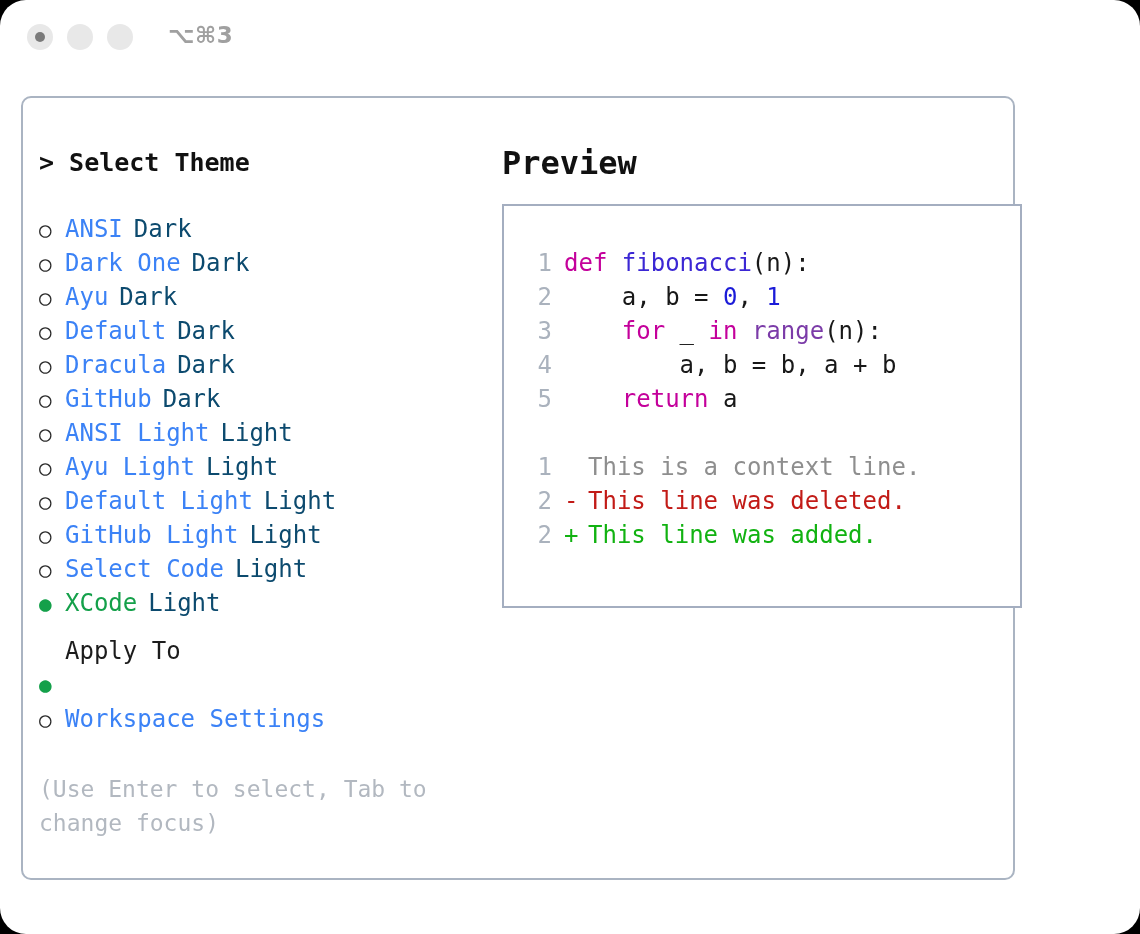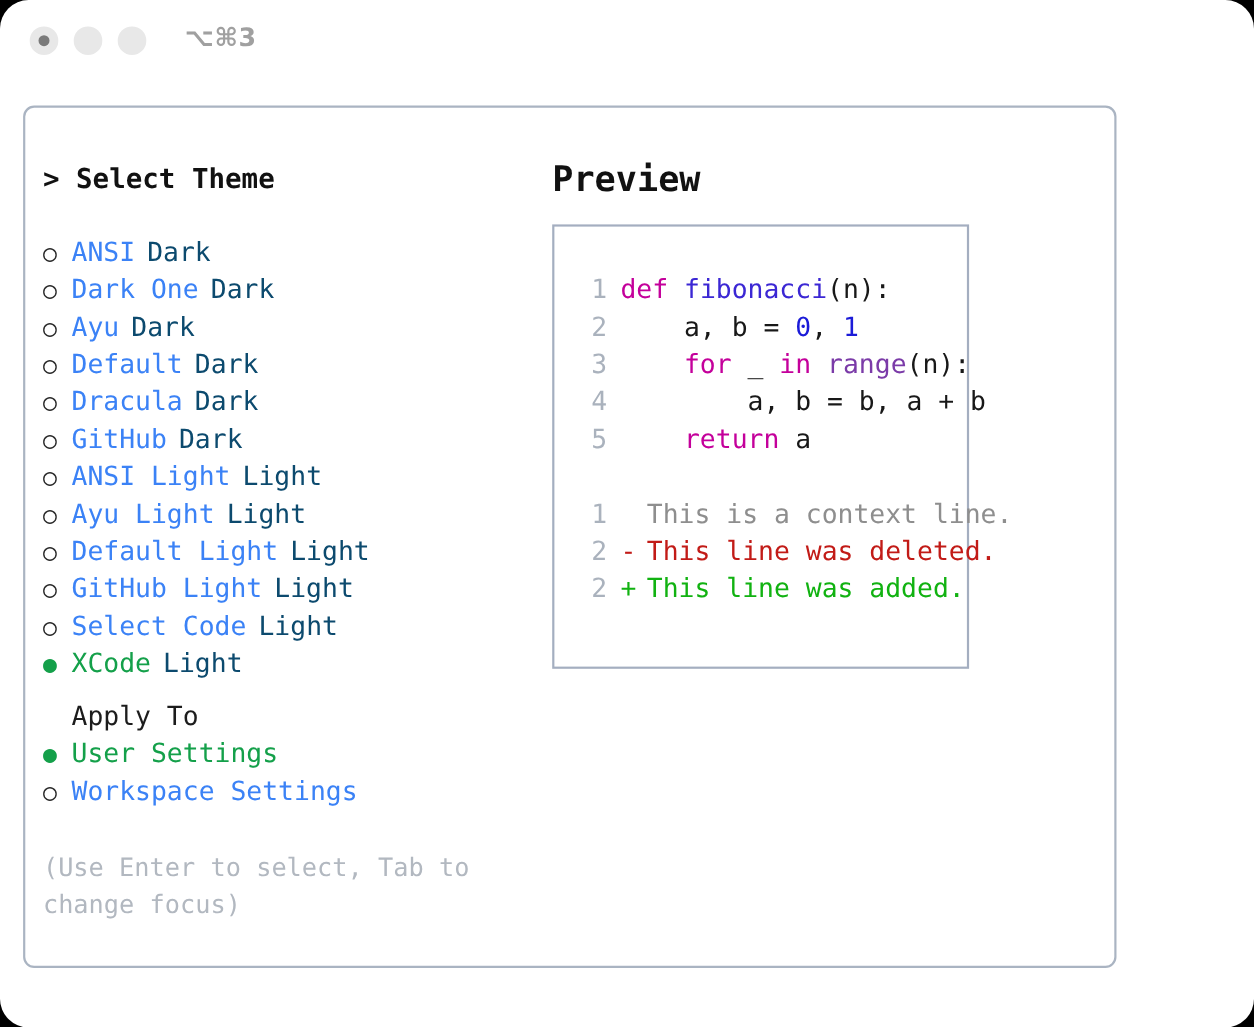--- a/index.html
+++ b/index.html
@@ -131,21 +131,21 @@
     line-height: 34px;
     color: #b2b8c0;
     width: 420px;
   }
 
   
   #preview-panel {
     position: absolute;
     left: 479px;
     top: 106px;
-    width: 379px;
+    width: 520px;
     height: 404px;
     border: 2px solid #a4aec0;
     background: #ffffff;
   }
   .code {
     position: absolute;
     left: 14px; top: 40px;
     font-size: 24px;
     line-height: 34px;
     white-space: pre;
@@ -203,21 +203,21 @@
           <div class="opt"><span class="marker">○</span><span class="label">Ayu Light</span><span class="tag">Light</span></div>
           <div class="opt"><span class="marker">○</span><span class="label">Default Light</span><span class="tag">Light</span></div>
           <div class="opt"><span class="marker">○</span><span class="label">GitHub Light</span><span class="tag">Light</span></div>
           <div class="opt"><span class="marker">○</span><span class="label">Select Code</span><span class="tag">Light</span></div>
           <div class="opt selected"><span class="marker">●</span><span class="label">XCode</span><span class="tag">Light</span></div>
         </div>
 
       <div class="group-gap"></div>
       <div class="group-head">Apply To</div>
       <div class="opt-list" id="apply-list">
-          <div class="opt selected"><span class="marker">●</span><span class="label">User Settings</span></div>
+          <div class="opt selected"><span class="marker">●</span></div>
           <div class="opt"><span class="marker">○</span><span class="label">Workspace Settings</span></div>
         </div>
 
       <div class="hint">(Use Enter to select, Tab to change focus)</div>
     </div>
 
     <div id="right-col">
       <div class="section-title preview">Preview</div>
     </div>
 

